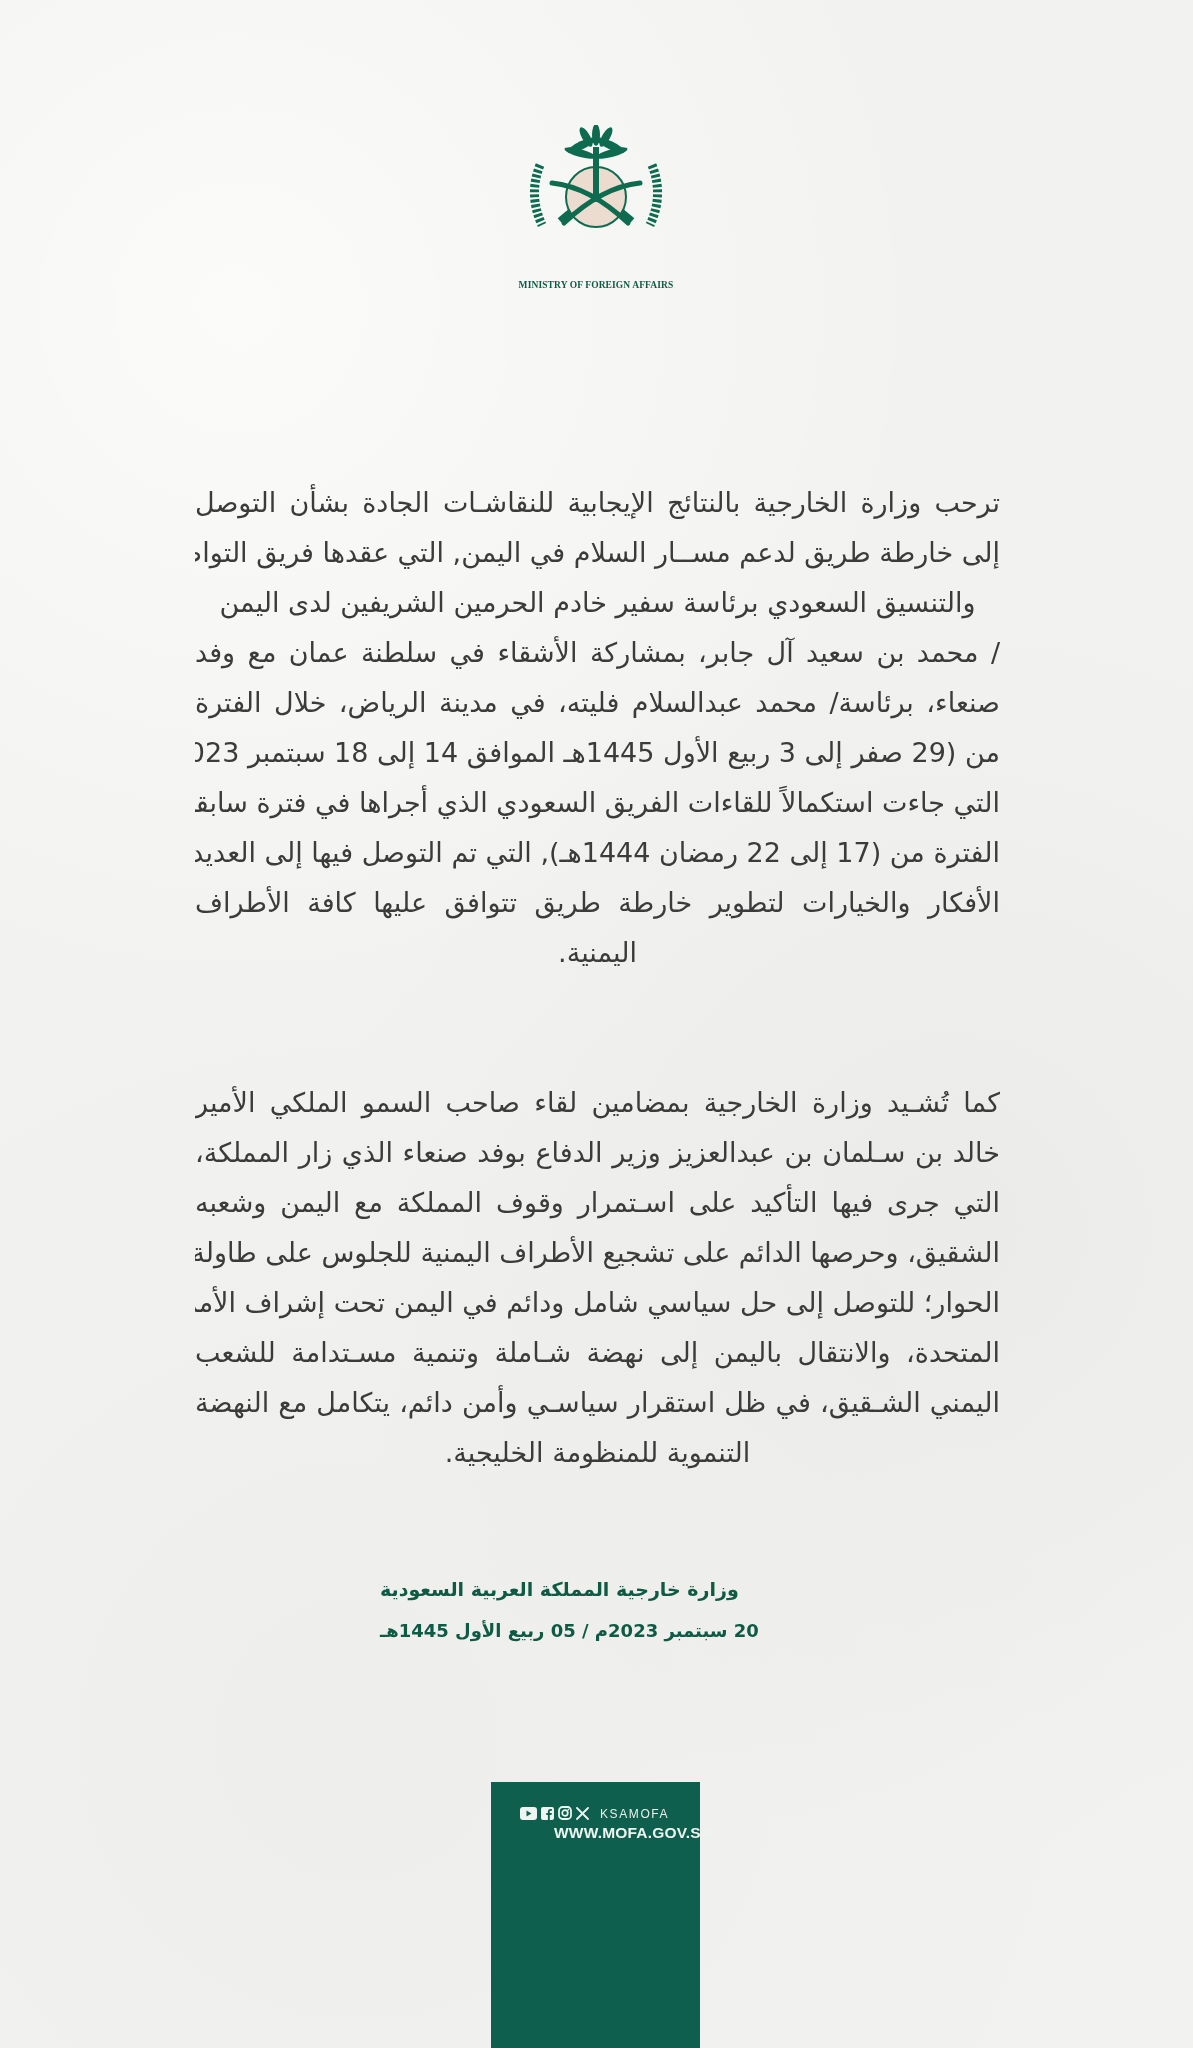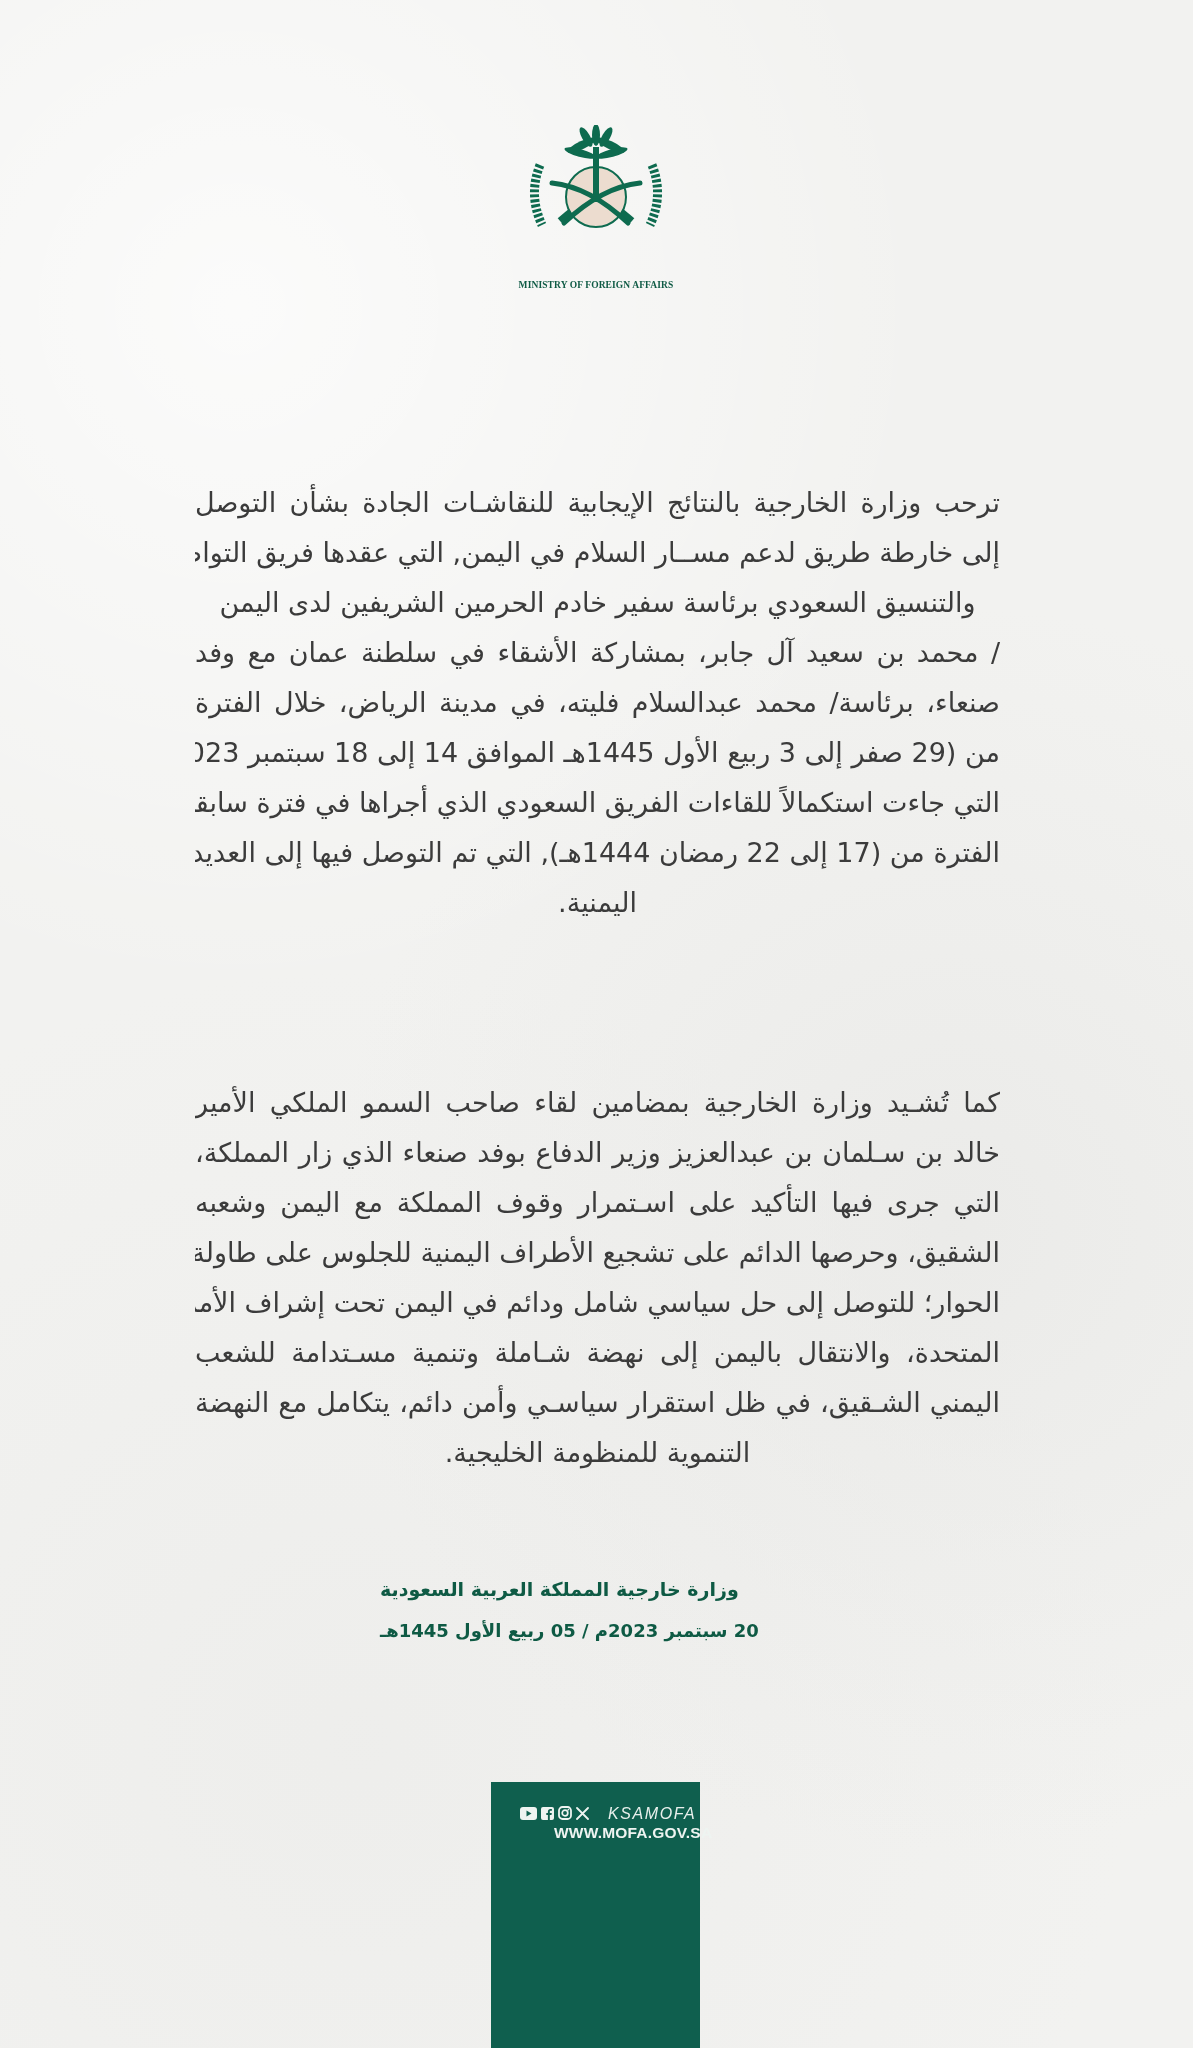--- a/index.html
+++ b/index.html
@@ -40,22 +40,22 @@
   }
   .sig-org { font-size:19px; line-height:42px; font-weight:bold; }
   .sig-date { font-size:18px; line-height:42px; font-weight:bold; }
   .footer-box {
     position:absolute; left:491px; top:1782px; width:209px; height:266px;
     background:#0f5f4e;
   }
   .social-row { position:absolute; left:29px; top:24px; height:16px; display:flex; align-items:center; }
   .social-row .ic { display:inline-block; margin-right:4px; }
   .handle {
-    font-family:"Liberation Sans", sans-serif; font-size:16px; color:#e8f0ec;
-    letter-spacing:1.6px; margin-left:15px; line-height:16px;font-style:italic;
+    font-family:"Liberation Sans", sans-serif; font-size:12px; color:#e8f0ec;
+    letter-spacing:1.6px; margin-left:7px; line-height:16px;
   }
   .url {
     position:absolute; left:29px; top:42px;
     font-family:"Liberation Sans", sans-serif; font-size:15.5px; font-weight:bold;
     color:#eef4f1; letter-spacing:0.2px; white-space:nowrap;margin-left:34px;
   }
 </style>
 </head>
 <body>
 
@@ -89,20 +89,21 @@
 
 <div class="body-text" style="top:478px;">
   <div class="line">ترحب وزارة الخارجية بالنتائج الإيجابية للنقاشـات الجادة بشأن التوصل</div>
   <div class="line">إلى خارطة طريق لدعم مســار السلام في اليمن, التي عقدها فريق التواصل</div>
   <div class="line center">والتنسيق السعودي برئاسة سفير خادم الحرمين الشريفين لدى اليمن</div>
   <div class="line">/ محمد بن سعيد آل جابر، بمشاركة الأشقاء في سلطنة عمان مع وفد</div>
   <div class="line">صنعاء، برئاسة/ محمد عبدالسلام فليته، في مدينة الرياض، خلال الفترة</div>
   <div class="line">من (29 صفر إلى 3 ربيع الأول 1445هـ الموافق 14 إلى 18 سبتمبر 2023م)،</div>
   <div class="line">التي جاءت استكمالاً للقاءات الفريق السعودي الذي أجراها في فترة سابقة</div>
   <div class="line">الفترة من (17 إلى 22 رمضان 1444هـ), التي تم التوصل فيها إلى العديد من</div>
+  <div class="line">الأفكار والخيارات لتطوير خارطة طريق تتوافق عليها كافة الأطراف</div>
   <div class="line center">اليمنية.</div>
 </div>
 
 <div class="body-text" style="top:1078px;">
   <div class="line">كما تُشـيد وزارة الخارجية بمضامين لقاء صاحب السمو الملكي الأمير</div>
   <div class="line">خالد بن سـلمان بن عبدالعزيز وزير الدفاع بوفد صنعاء الذي زار المملكة،</div>
   <div class="line">التي جرى فيها التأكيد على اسـتمرار وقوف المملكة مع اليمن وشعبه</div>
   <div class="line">الشقيق، وحرصها الدائم على تشجيع الأطراف اليمنية للجلوس على طاولة</div>
   <div class="line">الحوار؛ للتوصل إلى حل سياسي شامل ودائم في اليمن تحت إشراف الأمم</div>
   <div class="line">المتحدة، والانتقال باليمن إلى نهضة شـاملة وتنمية مسـتدامة للشعب</div>

